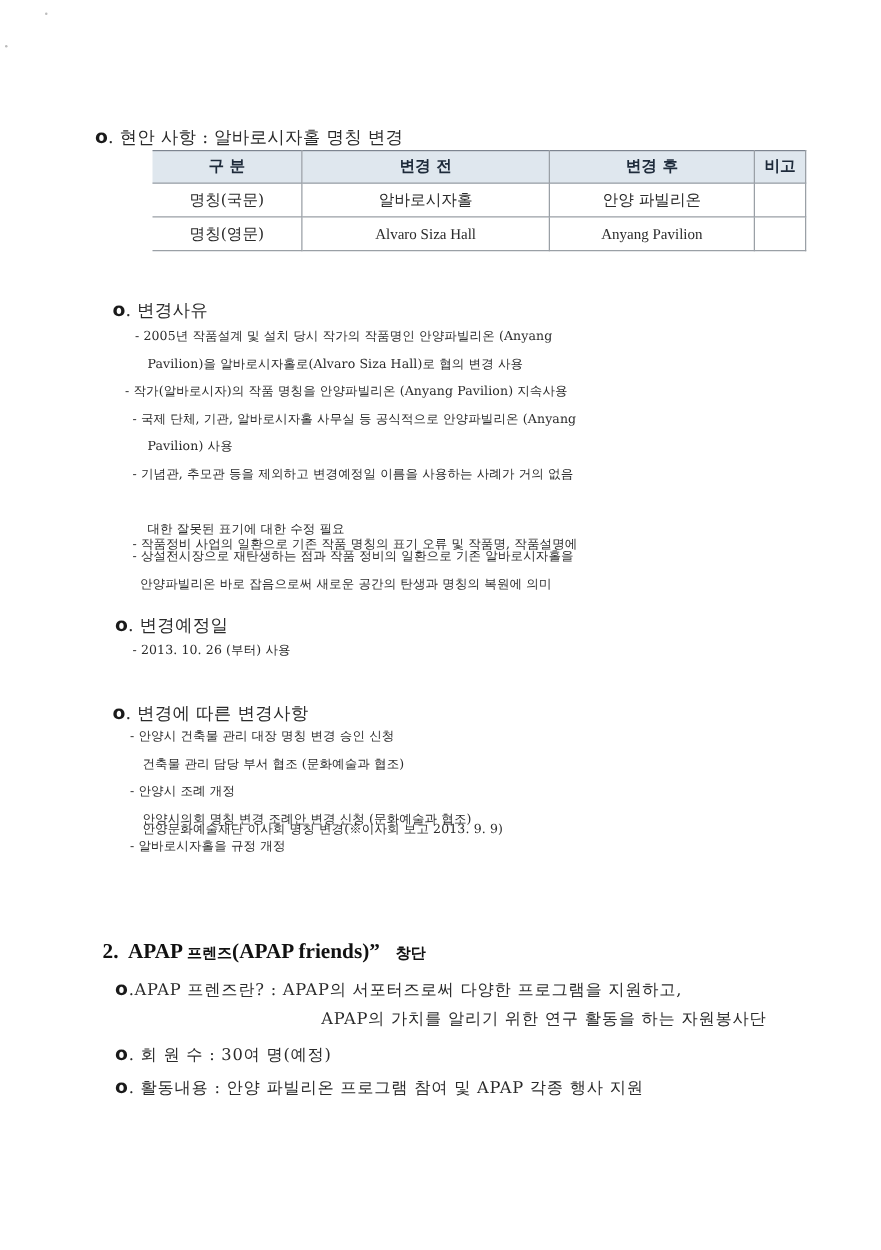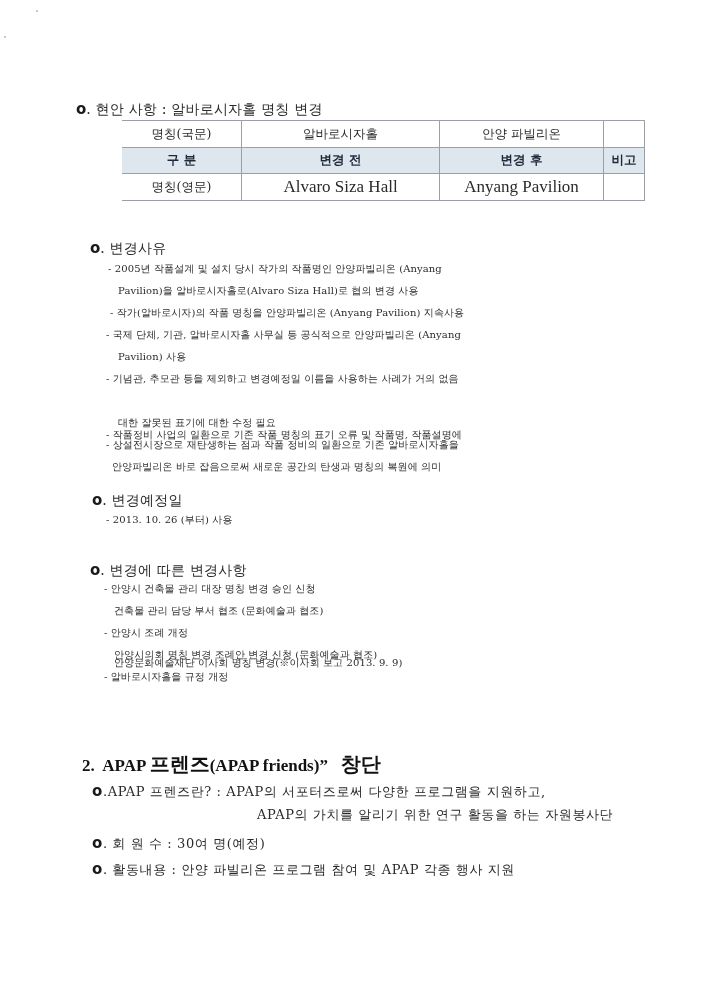--- a/index.html
+++ b/index.html
@@ -9,64 +9,64 @@
   .bullet { font-family:"DejaVu Sans", sans-serif; font-weight:bold; font-size:15px; color:#1a1a1a; }
   .sec { font-size:14px; letter-spacing:0.2px; }
   .line { font-size:10px; letter-spacing:0.1px; }
   .speck { position:absolute; width:2px; height:2px; background:#bbb; border-radius:1px; }
   table.t { position:absolute; left:122px; top:120px; border-collapse:collapse; font-size:12.5px; }
   table.t th, table.t td { border:1px solid #9aa0a6; text-align:center; padding:0; height:26px; }
   table.t th { background:#dfe7ee; font-family:"DejaVu Sans", sans-serif; font-weight:bold; font-size:12.5px; color:#1d2a3a; height:25px; }
   table.t tr:first-child th { border-top:1px solid #7d8590; }
   table.t td:first-child, table.t th:first-child { border-left:none; }
   table.t td:last-child, table.t th:last-child { border-right:1px solid #9aa0a6; }
-  .en { font-family:"Liberation Serif", serif; font-size:17px; }
+  .en { font-family:"Liberation Serif", serif; font-size:12px; }
   .h2 { font-size:17px; font-weight:bold; font-family:"Liberation Serif", serif; color:#111; }
-  .h2 .kr { font-family:"DejaVu Sans", sans-serif; font-weight:bold; font-size:20px;text-align:center; }
+  .h2 .kr { font-family:"DejaVu Sans", sans-serif; font-weight:bold; font-size:12px;text-align:center; }
   .mono { font-size:13px; letter-spacing:0.6px; }
 </style>
 </head>
 <body>
 
 <div class="speck" style="left:36px;top:10px;"></div>
 <div class="speck" style="left:4px;top:36px;"></div>
 
 <div class="abs" style="left:76px;top:99px;">
   <span class="bullet">o</span><span class="sec">. 현안 사항 : 알바로시자홀 명칭 변경</span>
 </div>
 
 <table class="t">
   <tbody>
       <tr>
+    <th style="width:119px">구 분</th>
+    <th style="width:197px">변경 전</th>
+    <th style="width:163px">변경 후</th>
+    <th style="width:40px">비고</th>
+  </tr>
+  <tr>
     <td>명칭(국문)</td>
     <td>알바로시자홀</td>
     <td>안양 파빌리온</td>
     <td></td>
-  </tr>
-  <tr>
-    <th style="width:119px">구 분</th>
-    <th style="width:197px">변경 전</th>
-    <th style="width:163px">변경 후</th>
-    <th style="width:40px">비고</th>
   </tr>
   <tr>
     <td>명칭(영문)</td>
     <td class="en">Alvaro Siza Hall</td>
     <td class="en">Anyang Pavilion</td>
     <td></td>
   </tr>
 </tbody>
   </table>
 
 <div class="abs" style="left:90px;top:238px;">
   <span class="bullet">o</span><span class="sec">. 변경사유</span>
 </div>
 <div class="abs line" style="left:108px;top:262px;">- 2005년 작품설계 및 설치 당시 작가의 작품명인 안양파빌리온 (Anyang</div>
 <div class="abs line" style="left:118px;top:284px;">Pavilion)을 알바로시자홀로(Alvaro Siza Hall)로 협의 변경 사용</div>
-<div class="abs line" style="left:110px;top:306px;">- 작가(알바로시자)의 작품 명칭을 안양파빌리온 (Anyang Pavilion) 지속사용</div>
+<div class="abs line" style="left:100px;top:306px;">- 작가(알바로시자)의 작품 명칭을 안양파빌리온 (Anyang Pavilion) 지속사용</div>
 <div class="abs line" style="left:106px;top:328px;">- 국제 단체, 기관, 알바로시자홀 사무실 등 공식적으로 안양파빌리온 (Anyang</div>
 <div class="abs line" style="left:118px;top:350px;">Pavilion) 사용</div>
 <div class="abs line" style="left:106px;top:372px;">- 기념관, 추모관 등을 제외하고 변경예정일 이름을 사용하는 사례가 거의 없음</div>
 <div class="abs line" style="left:106px;top:394px;margin-top:34px;">- 작품정비 사업의 일환으로 기존 작품 명칭의 표기 오류 및 작품명, 작품설명에</div>
 <div class="abs line" style="left:118px;top:416px;">대한 잘못된 표기에 대한 수정 필요</div>
 <div class="abs line" style="left:106px;top:438px;">- 상설전시장으로 재탄생하는 점과 작품 정비의 일환으로 기존 알바로시자홀을</div>
 <div class="abs line" style="left:112px;top:460px;">안양파빌리온 바로 잡음으로써 새로운 공간의 탄생과 명칭의 복원에 의미</div>
 
 <div class="abs" style="left:92px;top:490px;">
   <span class="bullet">o</span><span class="sec">. 변경예정일</span>

